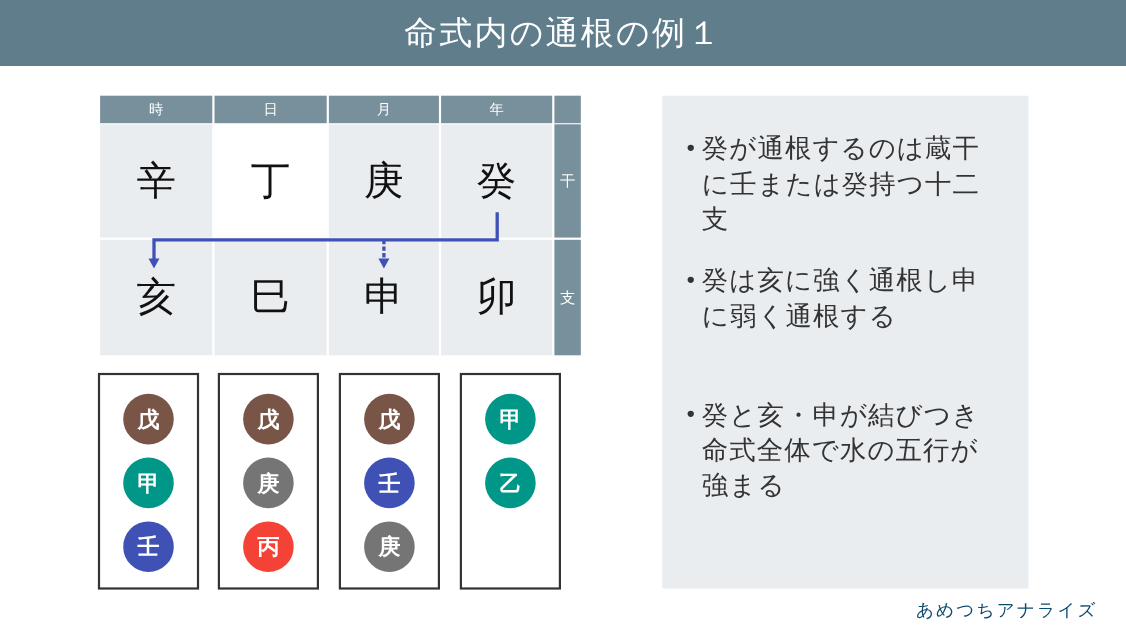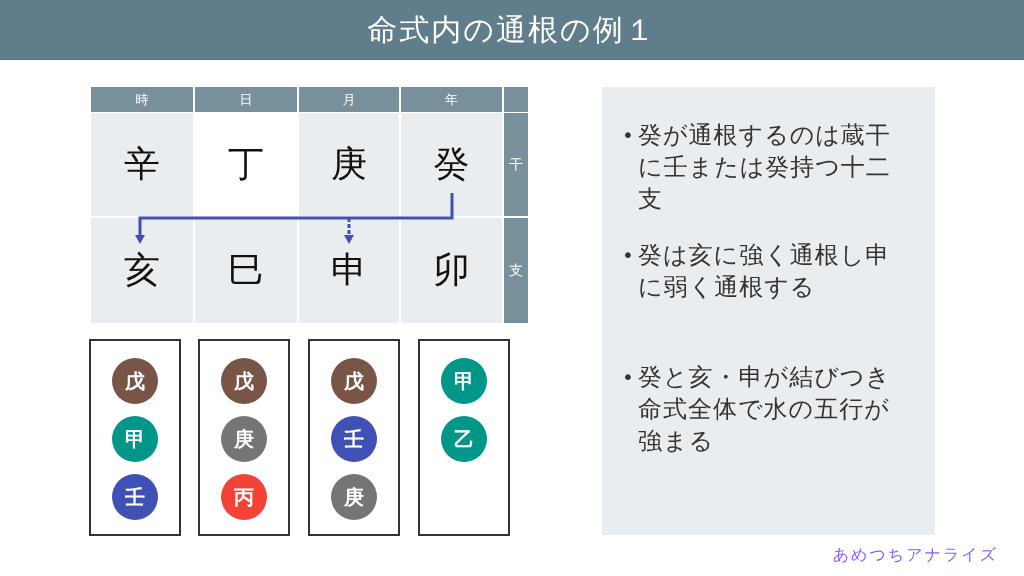--- a/index.html
+++ b/index.html
@@ -23,21 +23,21 @@
   .zokan-box { position:absolute; top:339px; width:88px; height:193px; border:2.5px solid #333333;
                box-sizing:content-box; }
   .chip { position:absolute; left:21px; width:46px; height:46px; border-radius:50%; color:#ffffff;
           font-size:20px; display:flex; align-items:center; justify-content:center; font-weight:bold; }
 
   .notes-panel { position:absolute; left:602px; top:87px; width:333px; height:448px; background:#eaedf0; }
   .note { position:absolute; left:36px; width:260px; font-size:24px; line-height:32px; color:#333333;
           letter-spacing:1px; }
   .bullet { position:absolute; left:-16px; top:0; font-size:20px; }
 
-  .footer { position:absolute; right:26px; bottom:10px; font-size:16px; color:#8b5cf6; letter-spacing:2px; }
+  .footer { position:absolute; right:26px; bottom:10px; font-size:16px; color:#0c4a6e; letter-spacing:2px; }
 </style>
 </head>
 <body>
 
 <div class="title-bar">
   <span>命式内の通根の例１</span>
 </div>
 
 <div class="pillar-table">
   <div class="hdr-cell" style="left:0;width:102px;">時</div>

